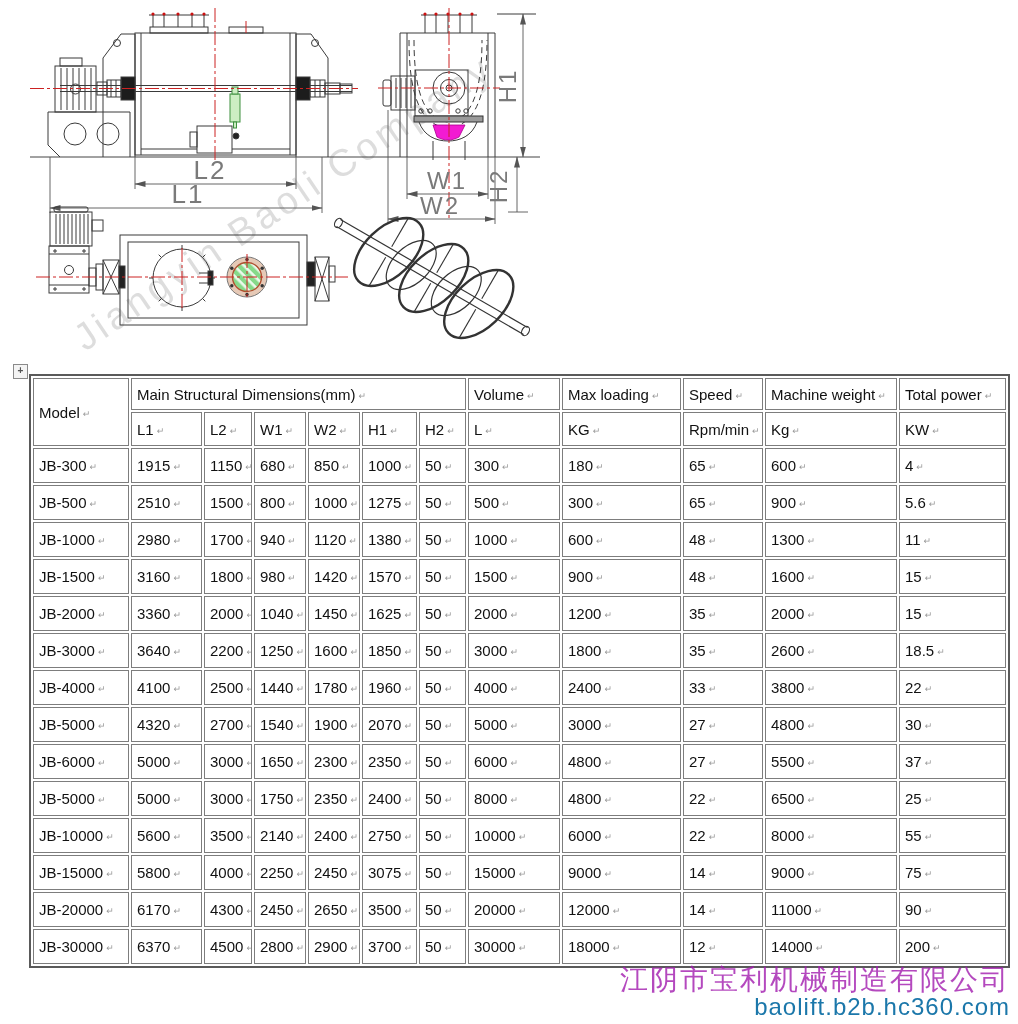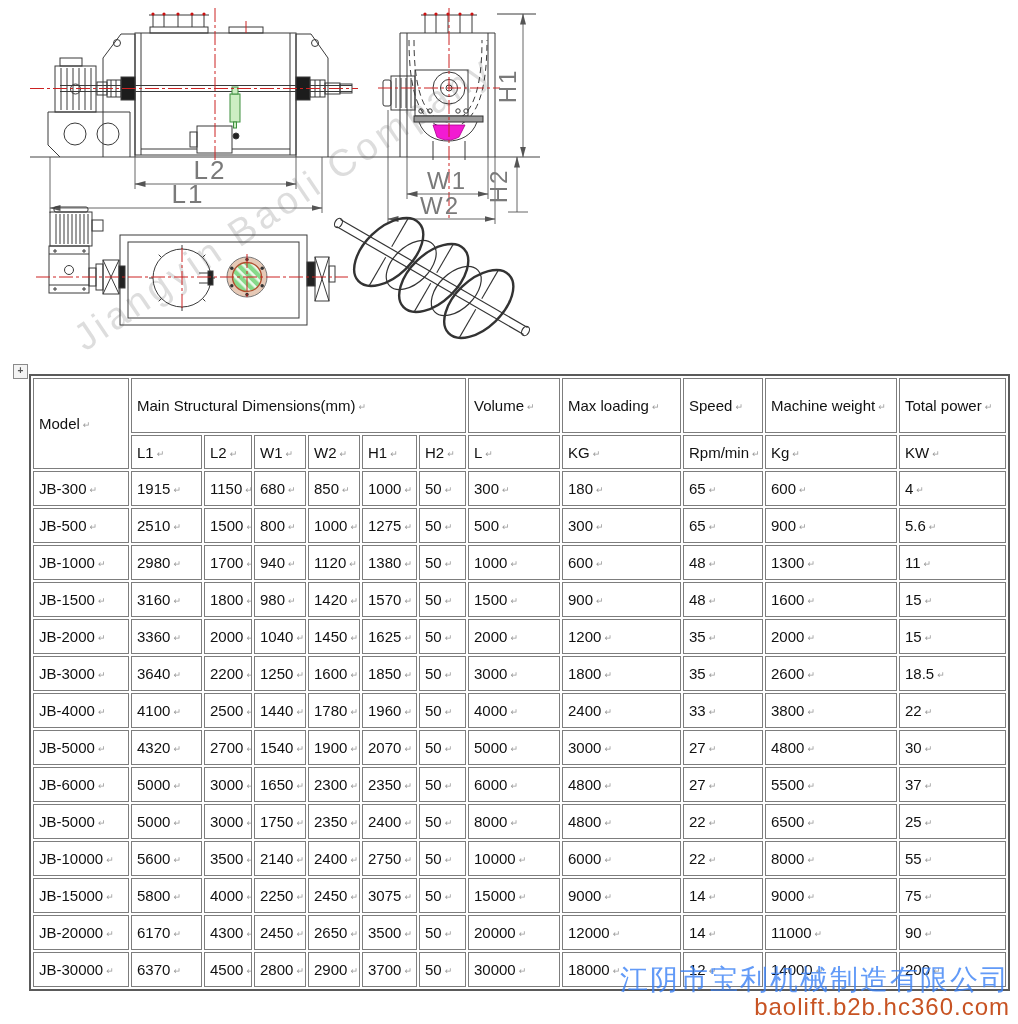--- a/index.html
+++ b/index.html
@@ -9,30 +9,30 @@
   .drawing-wrap{position:absolute;left:0;top:0;width:1018px;height:370px;}
   svg text.dim{font-family:"Liberation Sans",sans-serif;fill:#7a7a7a;letter-spacing:2px;}
   
   .tbl-handle{position:absolute;left:13px;top:364px;width:13px;height:13px;border:1px solid #8a8a8a;
       background:#f4f4f4;color:#555;font-size:10px;line-height:11px;text-align:center;font-weight:bold;}
   table.spec{position:absolute;left:29px;top:374px;width:977px;border-collapse:separate;
       border-spacing:2px;background:#fff;border:2px solid #5a5a5a;table-layout:fixed;}
   table.spec td,table.spec th{box-sizing:border-box;border:1px solid #7d7d7d;background:#fff;
       font-size:15px;font-weight:normal;vertical-align:middle;padding:0 0 0 5px;text-align:left;
       overflow:hidden;white-space:nowrap;}
-  th.gh{text-align:center;padding:0 2px;height:55px;}
+  th.gh{text-align:center;padding:0 2px;height:32px;}
   th.model{text-align:center;}
   tr.sub th{height:34px;}
   tbody td{height:35px;}
   
   td::after, th::after{content:"\21B5";font-size:9px;color:#9a9a9a;margin-left:3px;vertical-align:1px;}
   
-  .wm-cn{position:absolute;right:8px;top:961px;font-size:28px;letter-spacing:2px;color:#3b82f6;
+  .wm-cn{position:absolute;right:8px;top:961px;font-size:28px;letter-spacing:2px;color:#a21caf;
       opacity:.8;pointer-events:none;z-index:6;}
-  .wm-url{position:absolute;right:8px;top:993px;font-size:24px;color:#c2410c;opacity:.9;
+  .wm-url{position:absolute;right:8px;top:993px;font-size:24px;color:#0369a1;opacity:.9;
       pointer-events:none;z-index:6;letter-spacing:1px;}
 </style>
 </head>
 <body>
 
 <div class="page">
 
   <div class="drawing-wrap">
   <svg width="1018" height="370" viewBox="0 0 1018 370">
     <defs>

